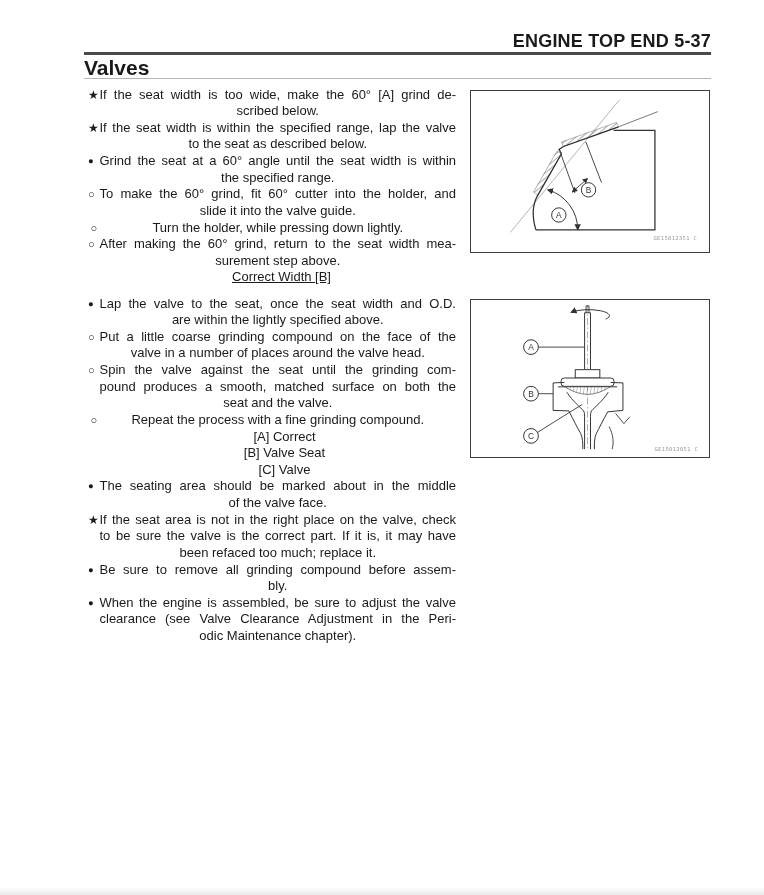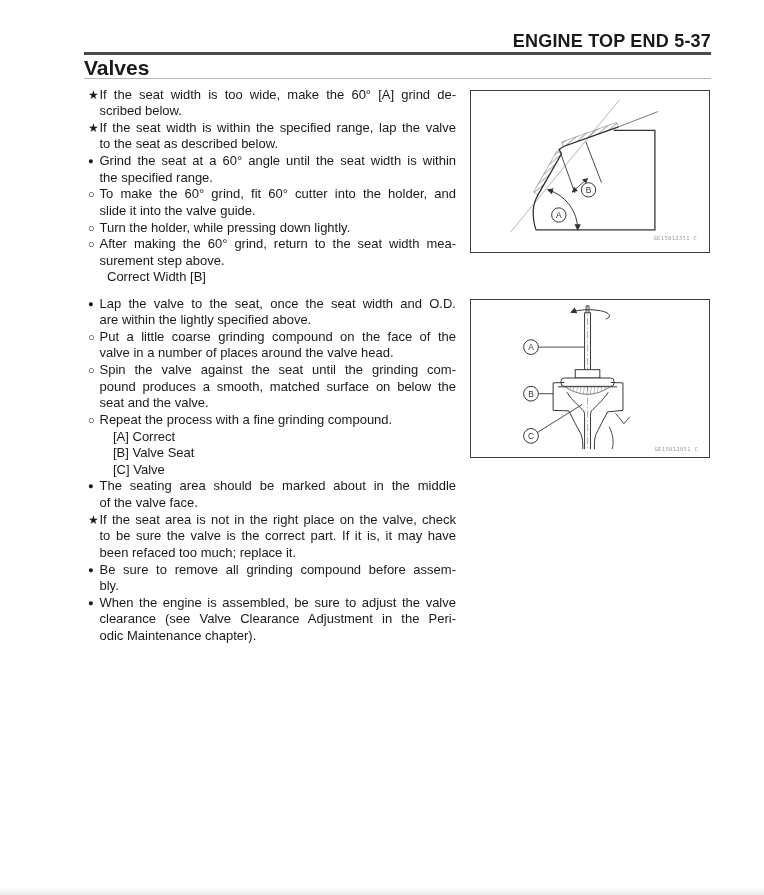--- a/index.html
+++ b/index.html
@@ -14,23 +14,23 @@
   .rule-thick{position:absolute;left:84px;top:52px;width:627px;height:2.5px;background:var(--c-rule,#4a4a4a);}
   .sec-title{position:absolute;left:84px;top:56px;font-size:21px;font-weight:bold;}
   .rule-thin{position:absolute;left:84px;top:77.5px;width:627px;height:1px;background:#b5b5b5;}
 
   .body-col{
     position:absolute;left:88px;top:86.5px;width:368px;
     font-size:13px;line-height:16.62px;
   }
   .para{position:relative;}
   .para.gap{margin-top:9.6px;}
-  .line{display:block;margin-left:11.5px;position:relative;white-space:nowrap;}
+  .line{display:block;margin-left:11.5px;position:relative;white-space:nowrap;text-align:center;}
   .line.fill{text-align:justify;text-align-last:justify;}
-  .ind1 .line{margin-left:19px;}
+  .ind1 .line{margin-left:19px;text-decoration:underline;}
   .ind2 .line{margin-left:25px;}
   .marker{position:absolute;left:-11.5px;top:0;width:11.5px;}
   .m-star{font-size:12px;}
   .m-dot{font-size:9.5px;}
   .m-circle{font-size:11px;}
 
   .figure{
     position:absolute;left:470px;width:240px;background:#fff;
     border:1.5px solid var(--c-figure_border,#3d3d3d);box-sizing:border-box;
   }
@@ -82,21 +82,21 @@
       <div class="para gap">
         <div class="line fill"><span class="marker m-dot">●</span>Lap the valve to the seat, once the seat width and O.D.</div>
         <div class="line">are within the lightly specified above.</div>
       </div>
       <div class="para">
         <div class="line fill"><span class="marker m-circle">○</span>Put a little coarse grinding compound on the face of the</div>
         <div class="line">valve in a number of places around the valve head.</div>
       </div>
       <div class="para">
         <div class="line fill"><span class="marker m-circle">○</span>Spin the valve against the seat until the grinding com-</div>
-        <div class="line fill">pound produces a smooth, matched surface on below the</div>
+        <div class="line fill">pound produces a smooth, matched surface on both the</div>
         <div class="line">seat and the valve.</div>
       </div>
       <div class="para">
         <div class="line"><span class="marker m-circle">○</span>Repeat the process with a fine grinding compound.</div>
       </div>
       <div class="para ind2">
         <div class="line">[A] Correct</div>
       </div>
       <div class="para ind2">
         <div class="line">[B] Valve Seat</div>

